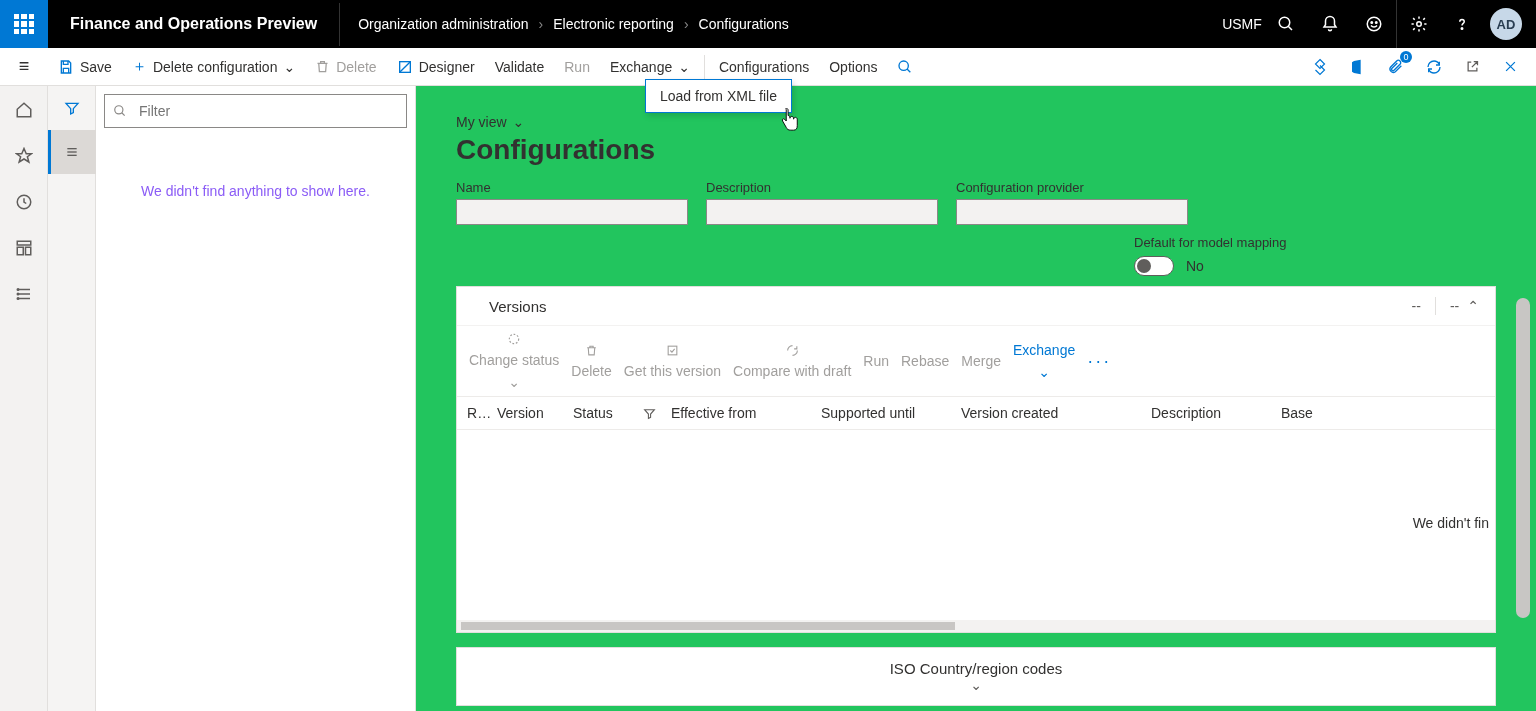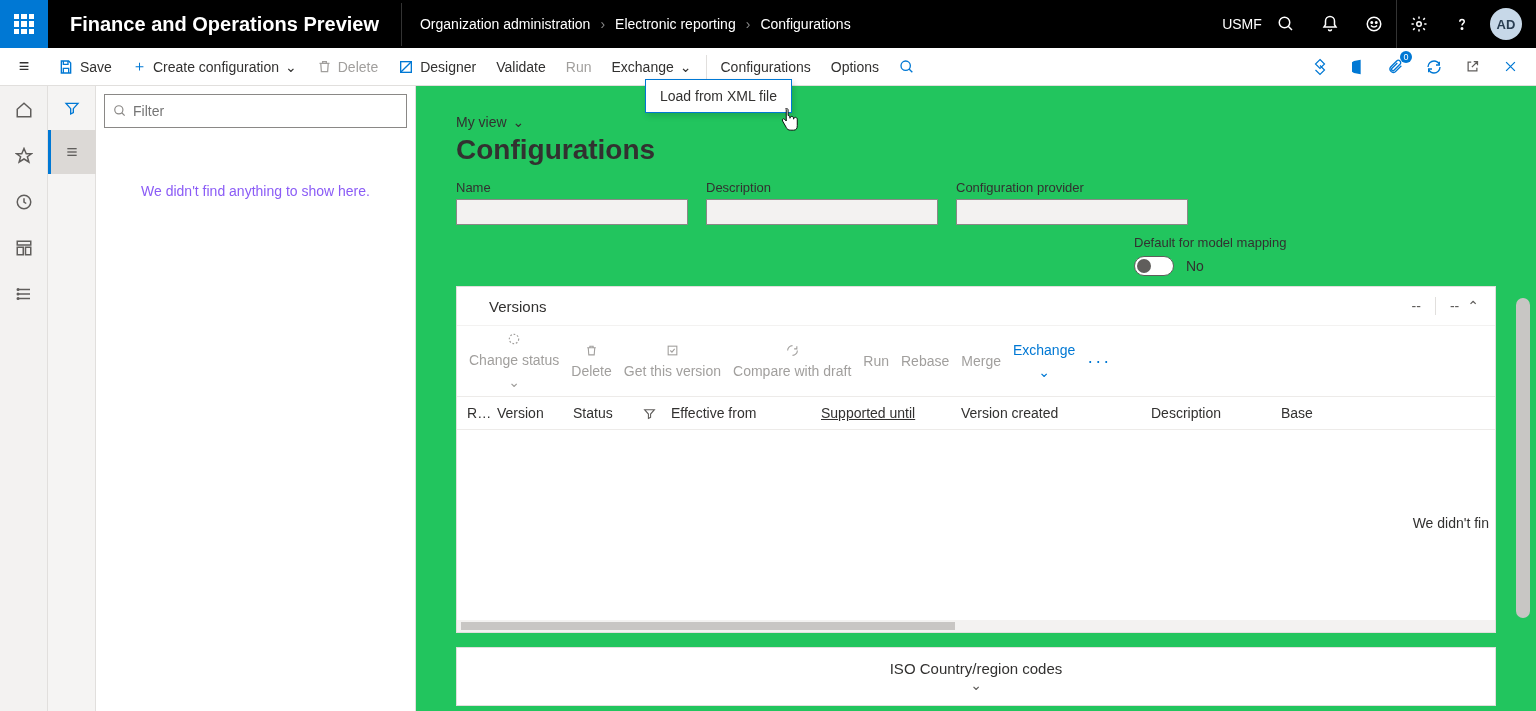--- a/index.html
+++ b/index.html
@@ -3,21 +3,21 @@
 <meta charset="utf-8">
 <style>
   * { box-sizing: border-box; margin: 0; padding: 0; }
   body { font-family: "Segoe UI", -apple-system, sans-serif; font-size: 14px; color: #323130; width: 1536px; height: 711px; overflow: hidden; background: #f3f2f1; }
   
   
   .topbar { background: #000; color: #fff; height: 48px; display: flex; align-items: center; }
   .waffle { width: 48px; height: 48px; background: #0078d4; display: flex; align-items: center; justify-content: center; cursor: pointer; }
   .waffle-grid { width: 20px; height: 20px; display: grid; grid-template-columns: repeat(3,1fr); grid-template-rows: repeat(3,1fr); gap: 2px; }
   .waffle-grid span { background: #fff; }
-  .app-title { padding: 17px 22px; font-weight: 600; font-size: 20px; border-right: 1px solid #333; height: 43px; display:flex; align-items:center;}
+  .app-title { padding: 17px 22px; font-weight: 600; font-size: 16px; border-right: 1px solid #333; height: 43px; display:flex; align-items:center;}
   .breadcrumb { display: flex; align-items: center; padding: 0 18px; gap: 10px; font-size: 14px; flex: 1; }
   .bc-item { color: #fff; cursor: pointer; }
   .bc-sep { color: #888; }
   .top-right { display: flex; align-items: center; gap: 0; padding-right: 8px; }
   .top-right .tr-item { width: 44px; height: 48px; display:flex; align-items:center; justify-content:center; cursor:pointer; color:#fff; position: relative; }
   .tr-item.with-border { border-left: 1px solid #333; }
   .tr-company { font-size: 14px; padding: 0 10px; width: auto; }
   .avatar-circle { width: 32px; height: 32px; border-radius: 50%; background: #c7d8e8; color: #2a3e52; display:flex; align-items:center; justify-content:center; font-size:13px; font-weight:600;}
   
   
@@ -38,21 +38,21 @@
   .mainrow { display: flex; height: calc(711px - 48px - 38px); }
   .sidebar { width: 48px; background: #f3f2f1; border-right: 1px solid #e1dfdd; display:flex; flex-direction:column; align-items:center; padding-top: 8px; gap: 14px; }
   .sidebar .sicon { width: 32px; height: 32px; display:flex; align-items:center; justify-content:center; cursor:pointer; color:#605e5c; font-size:17px; }
   
   .vtabs { width: 48px; background: #f5f4f3; border-right: 1px solid #e1dfdd; display: flex; flex-direction: column; }
   .vtabs .vtab { width: 48px; height: 44px; display:flex; align-items:center; justify-content:center; cursor:pointer; color:#605e5c;}
   .vtabs .vtab.active { background: #dcd9d6; position: relative; }
   .vtabs .vtab.active::before { content:""; position:absolute; left:0; top:0; bottom:0; width:3px; background:#0078d4; }
   
   .listpanel { width: 320px; background: #fff; border-right: 1px solid #e1dfdd; padding: 8px; }
-  .filterbox { border: 1px solid #8a8886; height: 34px; display:flex; align-items:center; padding: 0 8px; gap: 6px; color:#605e5c;}
+  .filterbox { border: 1px solid #8a8886; height: 34px; display:flex; align-items:center; padding: 0 8px; gap: 12px; color:#605e5c;}
   .filterbox input { border:none; outline:none; flex:1; font-size: 14px; color:#323130; background:transparent; }
   .empty-msg { text-align:center; color:#8b5cf6; margin-top: 55px; font-size: 14px; }
 
   .contentpanel { flex:1; background: #22c55e; padding: 16px; position: relative; overflow: hidden; }
   .scroll-thumb { position:absolute; right:6px; top: 212px; width: 14px; height: 320px; background: #c8c6c4; border-radius: 7px;}
   
   .cp-inner { margin: 12px 24px 0 24px; }
   .myview { display:flex; align-items:center; gap:6px; color:#323130; font-size:14px; cursor:pointer; margin-bottom: 4px;}
   .page-title { font-size: 28px; font-weight: 600; margin-bottom: 14px; }
   
@@ -84,21 +84,21 @@
   .ct-btn.active { color:#0078d4; cursor:pointer;}
   .ct-more { color:#0078d4; font-size:18px; letter-spacing:2px; cursor:pointer;}
   
   .grid-head { display:flex; align-items:center; padding: 8px 10px; border-bottom:1px solid #edebe9; color:#323130; font-size:14px;}
   .gh { padding-right: 16px; }
   .gh.r { width: 30px; overflow:hidden; text-overflow:ellipsis; white-space:nowrap;}
   .gh.ver { width: 76px; }
   .gh.status { width: 70px; }
   .gh.filter-ic { width: 28px; color:#605e5c;}
   .gh.eff { width: 150px; }
-  .gh.sup { width: 140px; text-decoration: underline; }
+  .gh.sup { width: 140px; }
   .gh.created { width: 190px; }
   .gh.desc { width: 130px; }
   .gh.base { width: 70px; }
   
   .grid-body { height: 190px; position:relative; overflow:hidden;}
   .grid-empty { position:absolute; right: 6px; top: 85px; color:#323130; font-size:14px;}
   .grid-hscroll { height: 12px; background:#f3f2f1; display:flex; align-items:center; padding:0 4px;}
   .grid-hthumb { height:8px; background:#c8c6c4; width: 48%; }
 
   
@@ -185,21 +185,21 @@
     <span class="ic">
       <svg width="16" height="16" viewBox="0 0 24 24" fill="none" stroke="#0078d4" stroke-width="2">
           <path d="M5 3h11l3 3v15H5V3z"></path>
           <path d="M8 3v5h7V3M8 21v-7h8v7"></path>
         </svg>
     </span>
     <span>Save</span>
   </div>
   <div class="tb-btn">
     <span class="ic">＋</span>
-    <span>Create configuration</span>
+    <span>Delete configuration</span>
     <span>⌄</span>
   </div>
   <div class="tb-btn disabled">
     <span class="ic">
       <svg width="15" height="15" viewBox="0 0 24 24" fill="none" stroke="#a19f9d" stroke-width="2">
           <path d="M4 7h16M9 7V4h6v3M6 7l1 13h10l1-13"></path>
         </svg>
     </span>
     <span>Delete</span>
   </div>

